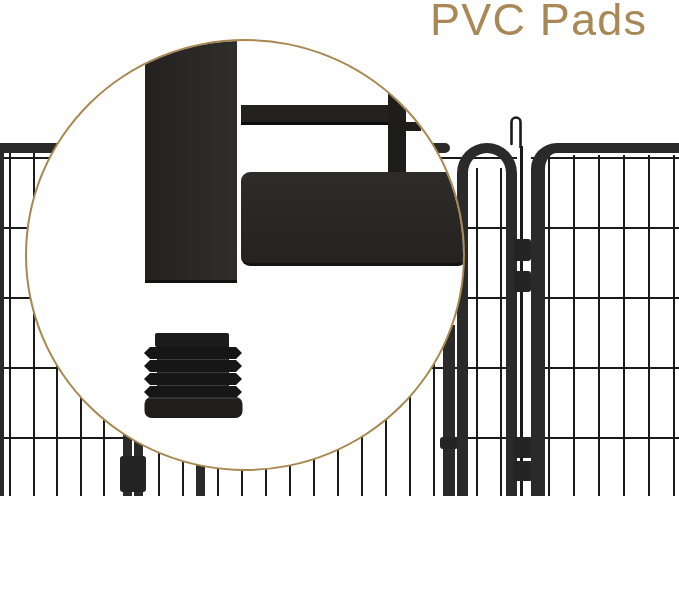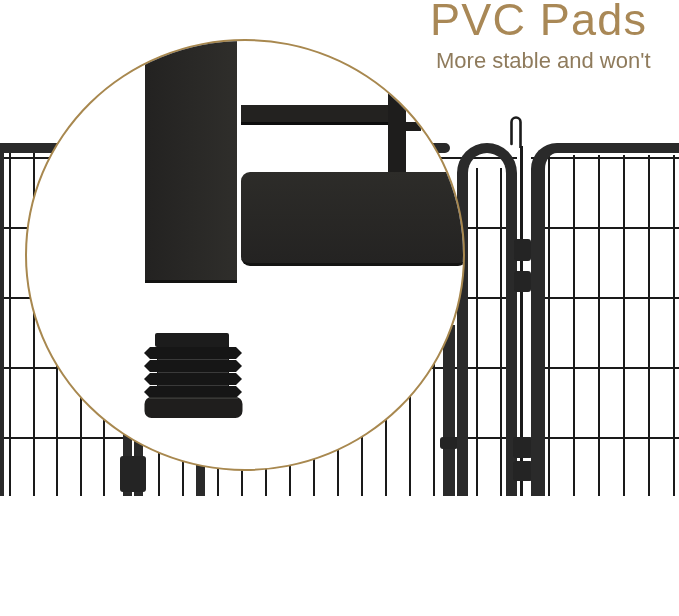--- a/index.html
+++ b/index.html
@@ -136,16 +136,15 @@
       <line x1="14" y1="39.5" x2="84" y2="39.5" stroke="#3a3a3a" stroke-width="1"></line>
       <line x1="14" y1="52.5" x2="84" y2="52.5" stroke="#3a3a3a" stroke-width="1"></line>
       <rect x="11" y="0" width="74" height="14" rx="2" fill="#1c1c1c"></rect>
       <rect x="0.5" y="64" width="98" height="21" rx="7" fill="#1f1e1d"></rect>
       <rect x="5" y="64.5" width="89" height="1.5" fill="#383836"></rect>
     </svg>
   </div>
 
   <div class="abs heading">PVC Pads</div>
   <div class="abs subtitle">
-    <div>More stable and won't</div>
   </div>
 
 </div>
 
 </body></html>

